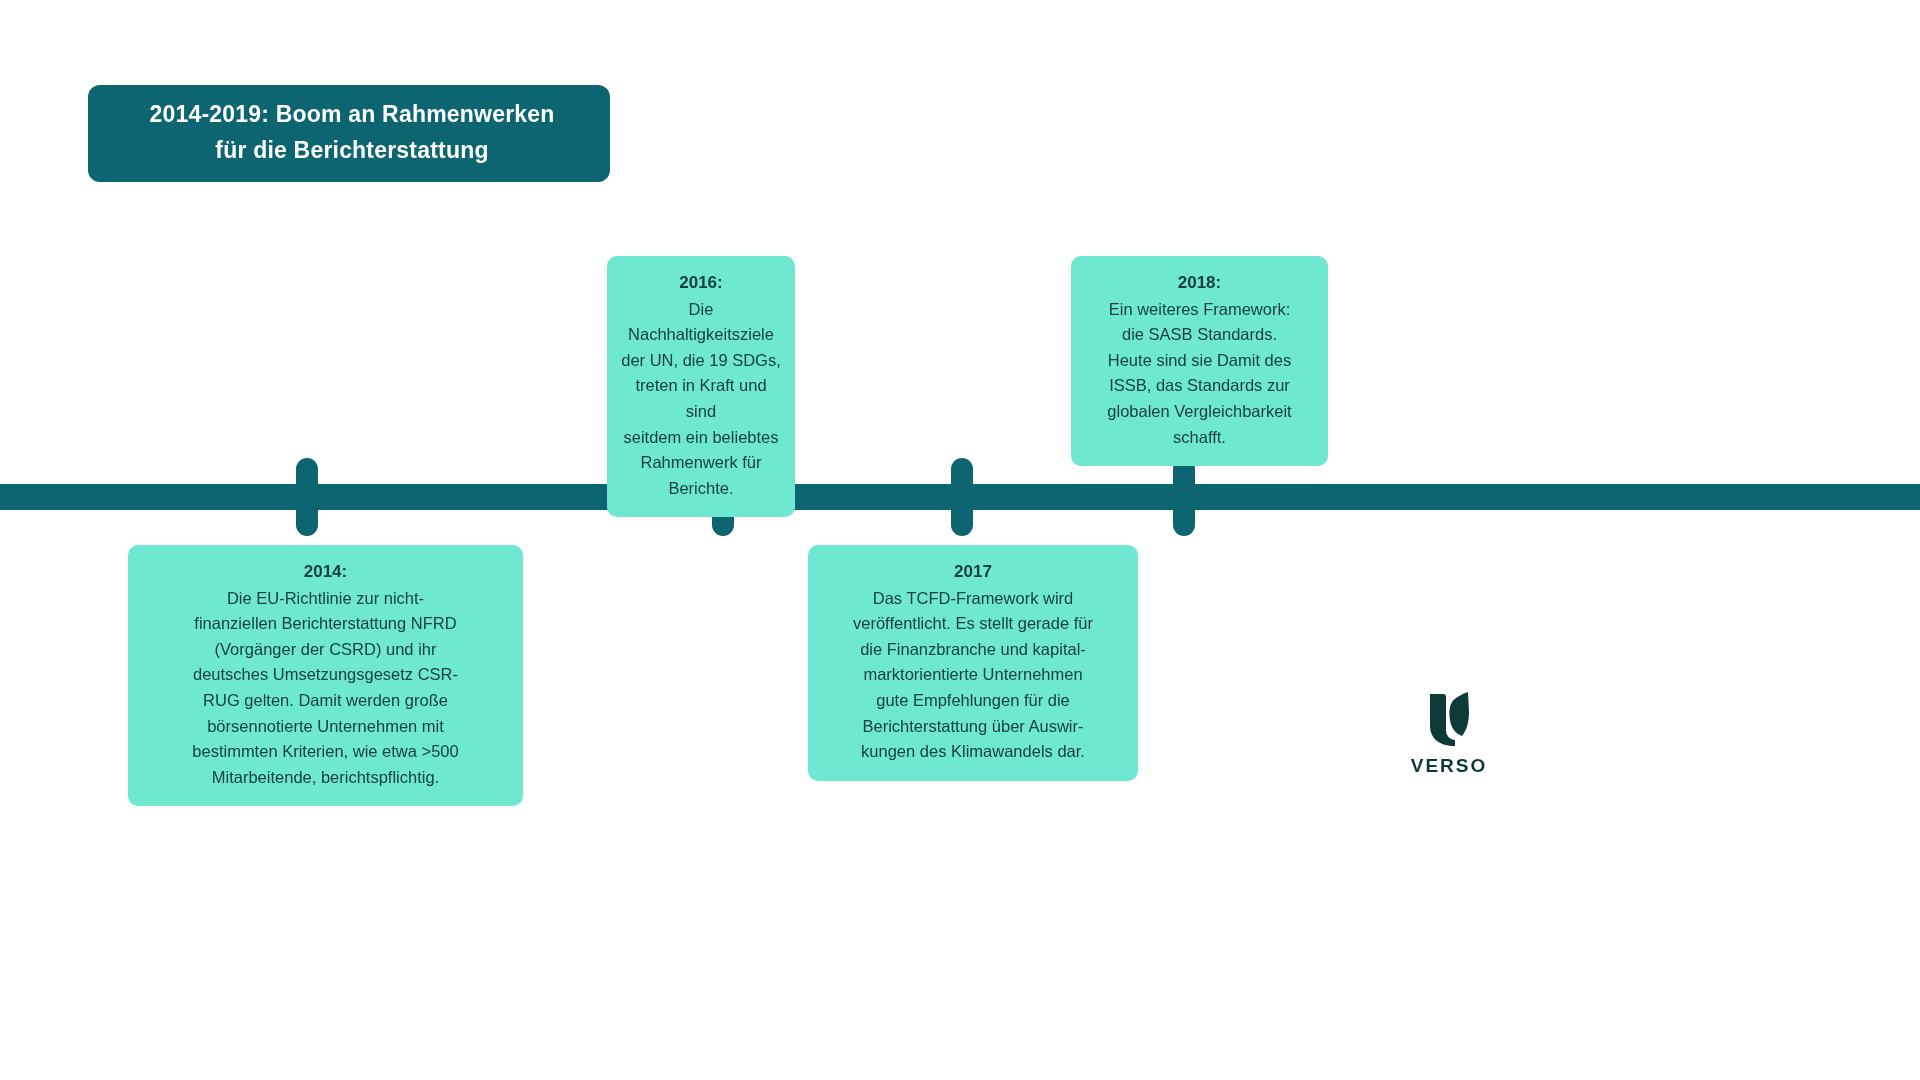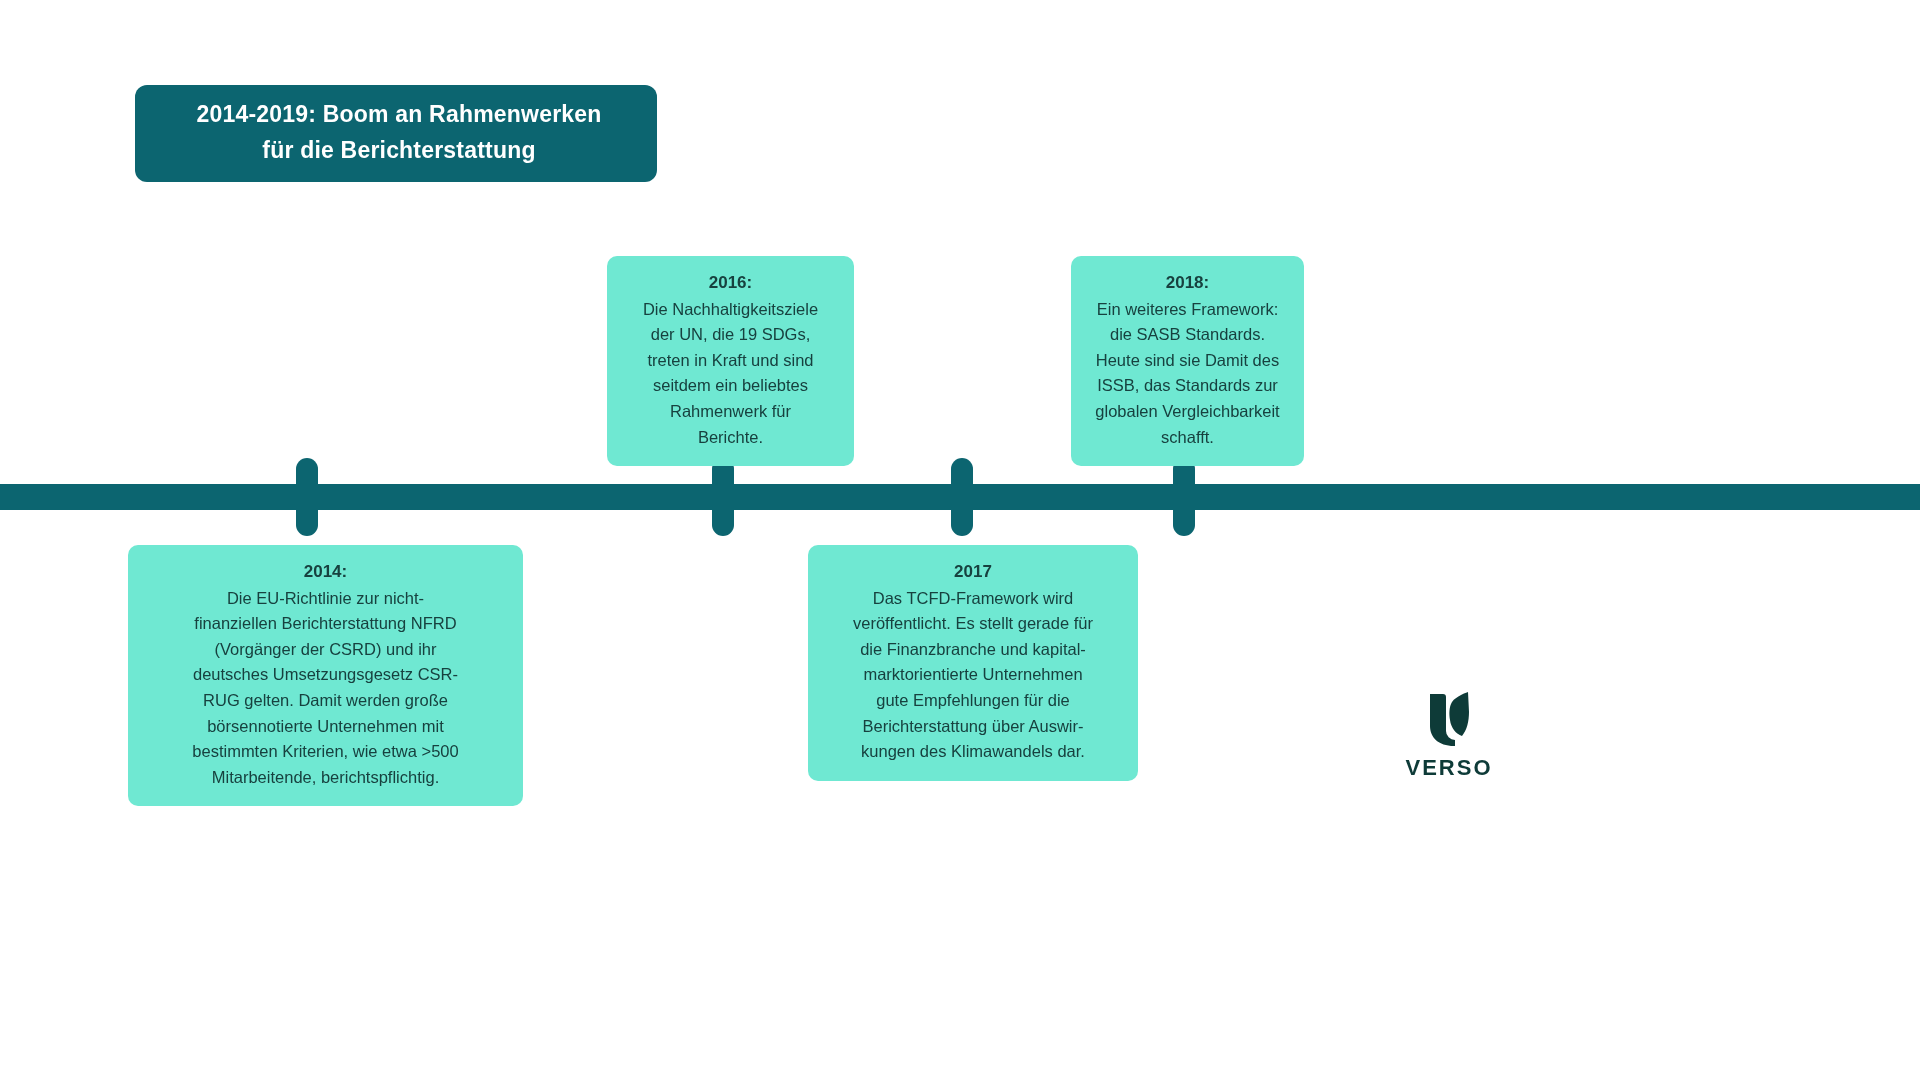--- a/index.html
+++ b/index.html
@@ -30,21 +30,20 @@
     width: 522px;
     height: 97px;
     background: #0C6570;
     border-radius: 12px;
     box-sizing: border-box;
     display: flex;
     flex-direction: column;
     align-items: center;
     justify-content: center;
     padding: 6px 30px 10px 36px;
-    margin-left: 47px;
   }
   .title-line {
     color: #ffffff;
     font-size: 23px;
     font-weight: bold;
     line-height: 36px;
     text-align: center;
     letter-spacing: 0.2px;
     white-space: nowrap;
   }
@@ -99,21 +98,21 @@
     display: flex;
     flex-direction: column;
     align-items: center;
   }
   .logo-mark {
     width: 46px;
     height: 56px;
   }
   .logo-word {
     margin-top: 9px;
-    font-size: 22px;
+    font-size: 19px;
     font-weight: bold;
     letter-spacing: 2.0px;
     color: #0E3B38;
     text-align: right;
   }
 </style>
 </head>
 <body>
 
 <div id="stage">
@@ -137,40 +136,40 @@
         <span class="card-year">2014:</span>
         <span class="card-body">Die EU-Richtlinie zur nicht-
 finanziellen Berichterstattung NFRD
 (Vorgänger der CSRD) und ihr
 deutsches Umsetzungsgesetz CSR-
 RUG gelten. Damit werden große
 börsennotierte Unternehmen mit
 bestimmten Kriterien, wie etwa &gt;500
 Mitarbeitende, berichtspflichtig.</span>
       </div>
-      <div class="card" style="left: 607px; top: 256px; width: 247px; min-height: 196px;">
+      <div class="card" style="left: 607px; top: 256px; width: 188px; min-height: 196px;">
         <span class="card-year">2016:</span>
         <span class="card-body">Die Nachhaltigkeitsziele
 der UN, die 19 SDGs,
 treten in Kraft und sind
 seitdem ein beliebtes
 Rahmenwerk für
 Berichte.</span>
       </div>
       <div class="card" style="left: 808px; top: 545px; width: 330px; min-height: 218px;">
         <span class="card-year">2017</span>
         <span class="card-body">Das TCFD-Framework wird
 veröffentlicht. Es stellt gerade für
 die Finanzbranche und kapital-
 marktorientierte Unternehmen
 gute Empfehlungen für die
 Berichterstattung über Auswir-
 kungen des Klimawandels dar.</span>
       </div>
-      <div class="card" style="left: 1071px; top: 256px; width: 233px; min-height: 196px;">
+      <div class="card" style="left: 1071px; top: 256px; width: 257px; min-height: 196px;">
         <span class="card-year">2018:</span>
         <span class="card-body">Ein weiteres Framework:
 die SASB Standards.
 Heute sind sie Damit des
 ISSB, das Standards zur
 globalen Vergleichbarkeit
 schafft.</span>
       </div>
     </div>
 

